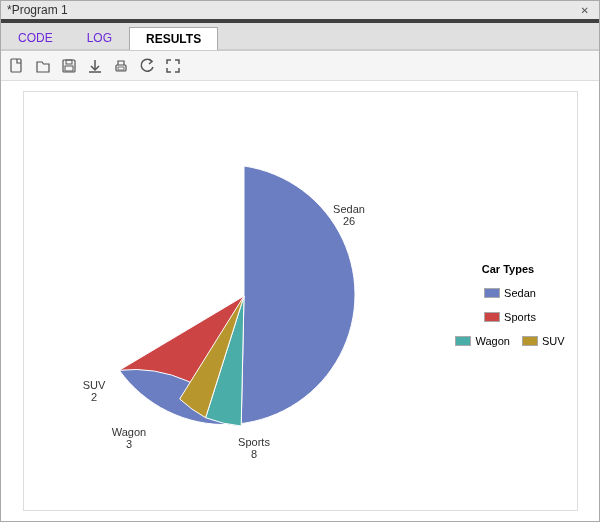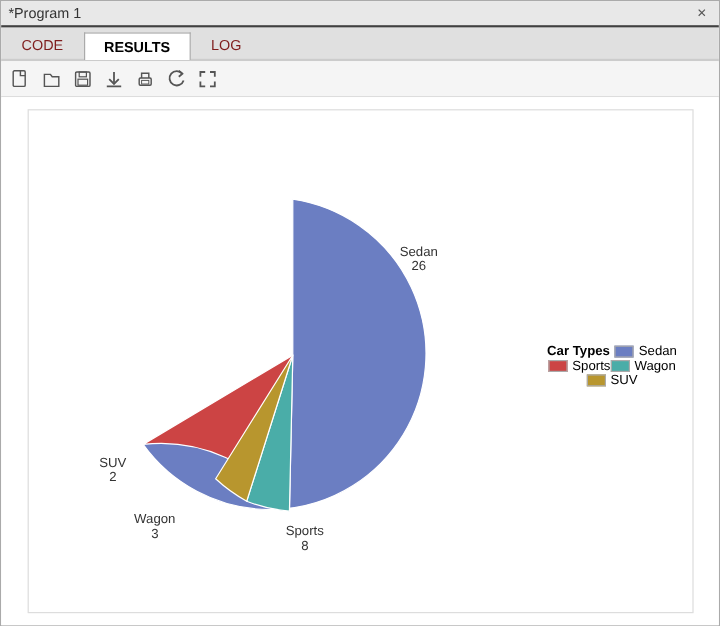--- a/index.html
+++ b/index.html
@@ -1,59 +1,59 @@
 <!DOCTYPE html>
 <html><head>
   <meta charset="utf-8">
   <style>
     * { box-sizing: border-box; margin: 0; padding: 0; }
     body { font-family: Arial, sans-serif; font-size: 12px; background: #f0f0f0; width: 600px; height: 522px; overflow: hidden; }
 
     .window { width: 600px; height: 522px; background: #fff; border: 1px solid #aaa; display: flex; flex-direction: column; }
 
-    .title-bar { background: #e8e8e8; border-bottom: 2px solid #404040; padding: 3px 6px; display: flex; align-items: center; justify-content: space-between; height: 22px; }
+    .title-bar { background: #e8e8e8; border-bottom: 4px solid #404040; padding: 3px 6px; display: flex; align-items: center; justify-content: space-between; height: 22px; }
     .title-bar-left { display: flex; align-items: center; gap: 4px; font-size: 12px; color: #333; }
     .title-close { font-size: 10px; color: #555; cursor: pointer; padding: 1px 4px; }
 
     .tab-bar { background: #e0e0e0; border-bottom: 2px solid #ccc; display: flex; align-items: flex-end; height: 28px; padding-top: 4px; }
-    .tab { padding: 4px 16px; font-size: 12px; cursor: pointer; border: 1px solid transparent; border-bottom: none; background: transparent; color: #7f1d1d; }
+    .tab { padding: 4px 16px; font-size: 12px; cursor: pointer; border: 1px solid transparent; border-bottom: none; background: transparent; color: #6d28d9; }
     .tab.active { background: #fff; border-color: #aaa; border-bottom-color: #fff; color: #000; font-weight: bold; margin-bottom: -1px; }
 
     .toolbar { background: #f5f5f5; border-bottom: 1px solid #ddd; padding: 4px 6px; display: flex; align-items: center; gap: 6px; height: 32px; }
     .toolbar-icon { width: 20px; height: 20px; display: flex; align-items: center; justify-content: center; cursor: pointer; font-size: 13px; color: #444; }
 
     .content-area { flex: 1; padding: 10px; background: #fff; display: flex; align-items: center; justify-content: center; flex-direction: column; }
 
     .chart-container { border: 1px solid #ddd; background: #fff; width: 555px; height: 420px; display: flex; flex-direction: row; align-items: center; justify-content: center; padding: 10px; }
 
     .chart-area { position: relative; width: 100%; flex: 1; display: flex; align-items: center; justify-content: center; }
 
     svg text { font-family: Arial, sans-serif; font-size: 11px; fill: #333; }
 
-    .legend { display: flex; align-items: center; margin-top: 8px; flex-wrap: wrap; justify-content: center; font-size: 11px; }
+    .legend { display: flex; align-items: center; gap: 12px; margin-top: 8px; flex-wrap: wrap; justify-content: center; font-size: 11px; }
     .legend-item { display: flex; align-items: center; gap: 4px; }
     .legend-color { width: 16px; height: 10px; border: 1px solid #aaa; }
     .legend-title { font-weight: bold; margin-right: 4px; }
   </style>
 </head>
 <body>
 
 <div class="window">
 
   <div class="title-bar">
     <div class="title-bar-left">
       <span>*Program 1</span>
     </div>
     <span class="title-close">✕</span>
   </div>
 
   <div class="tab-bar">
     <div class="tab">CODE</div>
+    <div class="tab">LOG</div>
     <div class="tab active">RESULTS</div>
-    <div class="tab">LOG</div>
   </div>
 
   <div class="toolbar">
     <span class="toolbar-icon">
       <svg width="16" height="16" viewBox="0 0 16 16">
           <rect x="2" y="1" width="10" height="13" rx="1" fill="none" stroke="#555" stroke-width="1.2"></rect>
           <polyline points="8,1 8,5 12,5" fill="none" stroke="#555" stroke-width="1.2"></polyline>
         </svg>
     </span>
     <span class="toolbar-icon">

